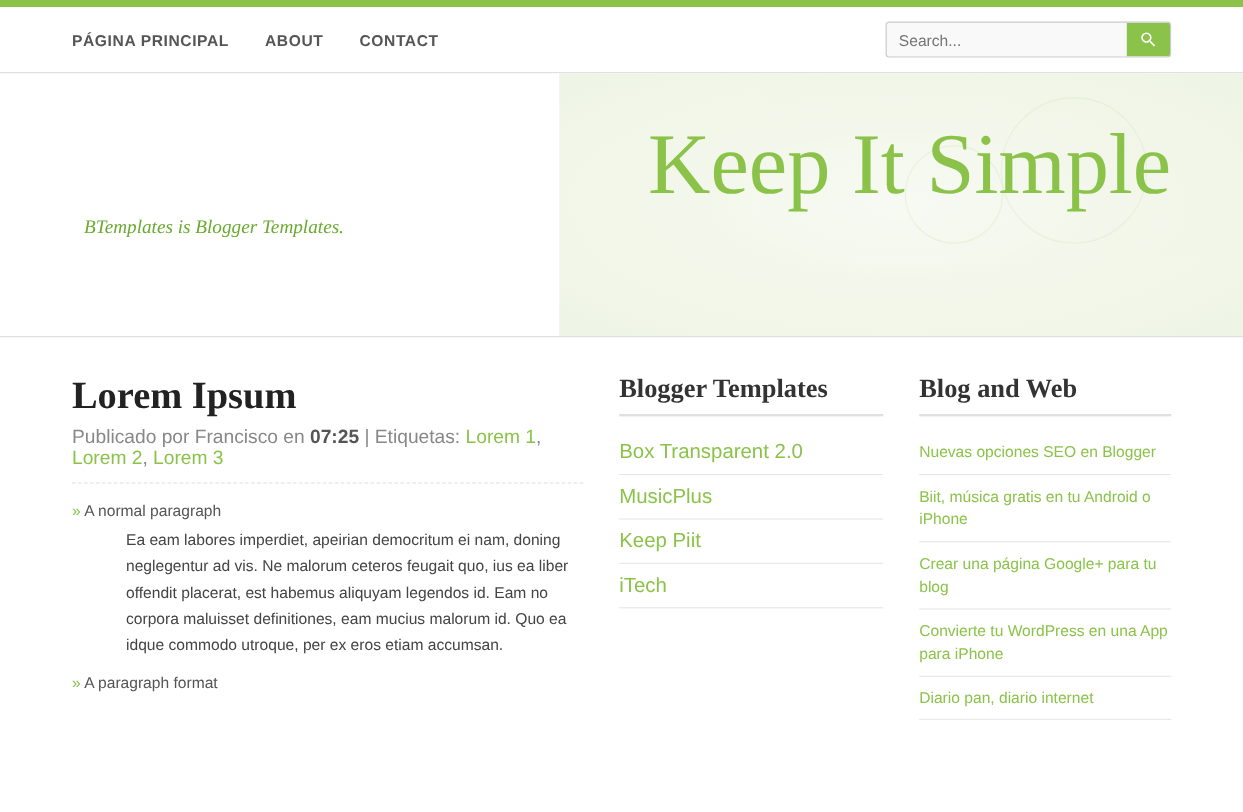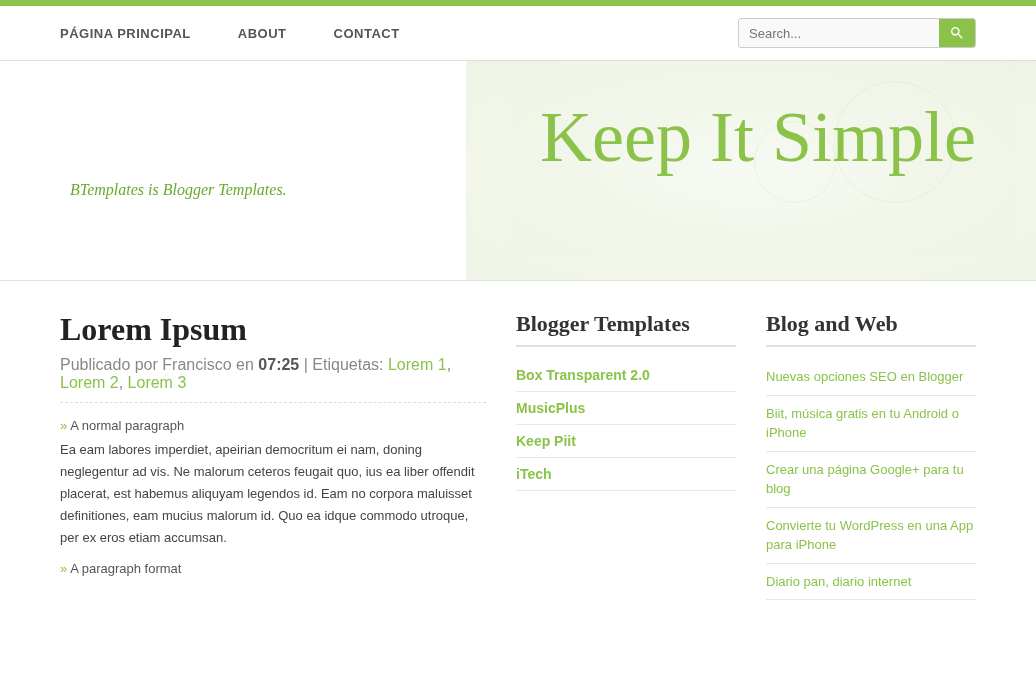--- a/index.html
+++ b/index.html
@@ -15,21 +15,21 @@
     nav {
       display: flex;
       align-items: center;
       padding: 0 60px;
       height: 55px;
       border-bottom: 1px solid #e0e0e0;
       background: #fff;
     }
     .nav-links {
       display: flex;
-      gap: 47px;
+      gap: 30px;
       flex: 1;
     }
     .nav-link {
       text-decoration: none;
       color: #555;
       font-size: 13px;
       font-weight: bold;
       letter-spacing: 0.5px;
       text-transform: uppercase;
     }
@@ -184,20 +184,21 @@
       color: #555;
       font-size: 13px;
       margin: 12px 0 6px;
     }
     .post-paragraph-title::before { content: '» '; color: #8bc34a; }
     .post-body {
       font-size: 13px;
       line-height: 1.7;
       color: #444;
       margin-bottom: 12px;
+      margin-left: 45px;
     }
 
     
     .sidebar-section {
       margin-bottom: 30px;
     }
     .sidebar-title {
       font-family: Georgia, serif;
       font-size: 22px;
       color: #333;
@@ -208,22 +209,21 @@
     .sidebar-list {
       list-style: none;
     }
     .sidebar-list li {
       border-bottom: 1px solid #e8e8e8;
       padding: 8px 0;
     }
     .sidebar-list li a {
       color: #8bc34a;
       text-decoration: none;
-      font-size: 14px;
-      font-weight: bold;
+      font-size: 17px;
     }
     .sidebar2-list {
       list-style: none;
     }
     .sidebar2-list li {
       border-bottom: 1px solid #e8e8e8;
       padding: 8px 0;
     }
     .sidebar2-list li a {
       color: #8bc34a;

